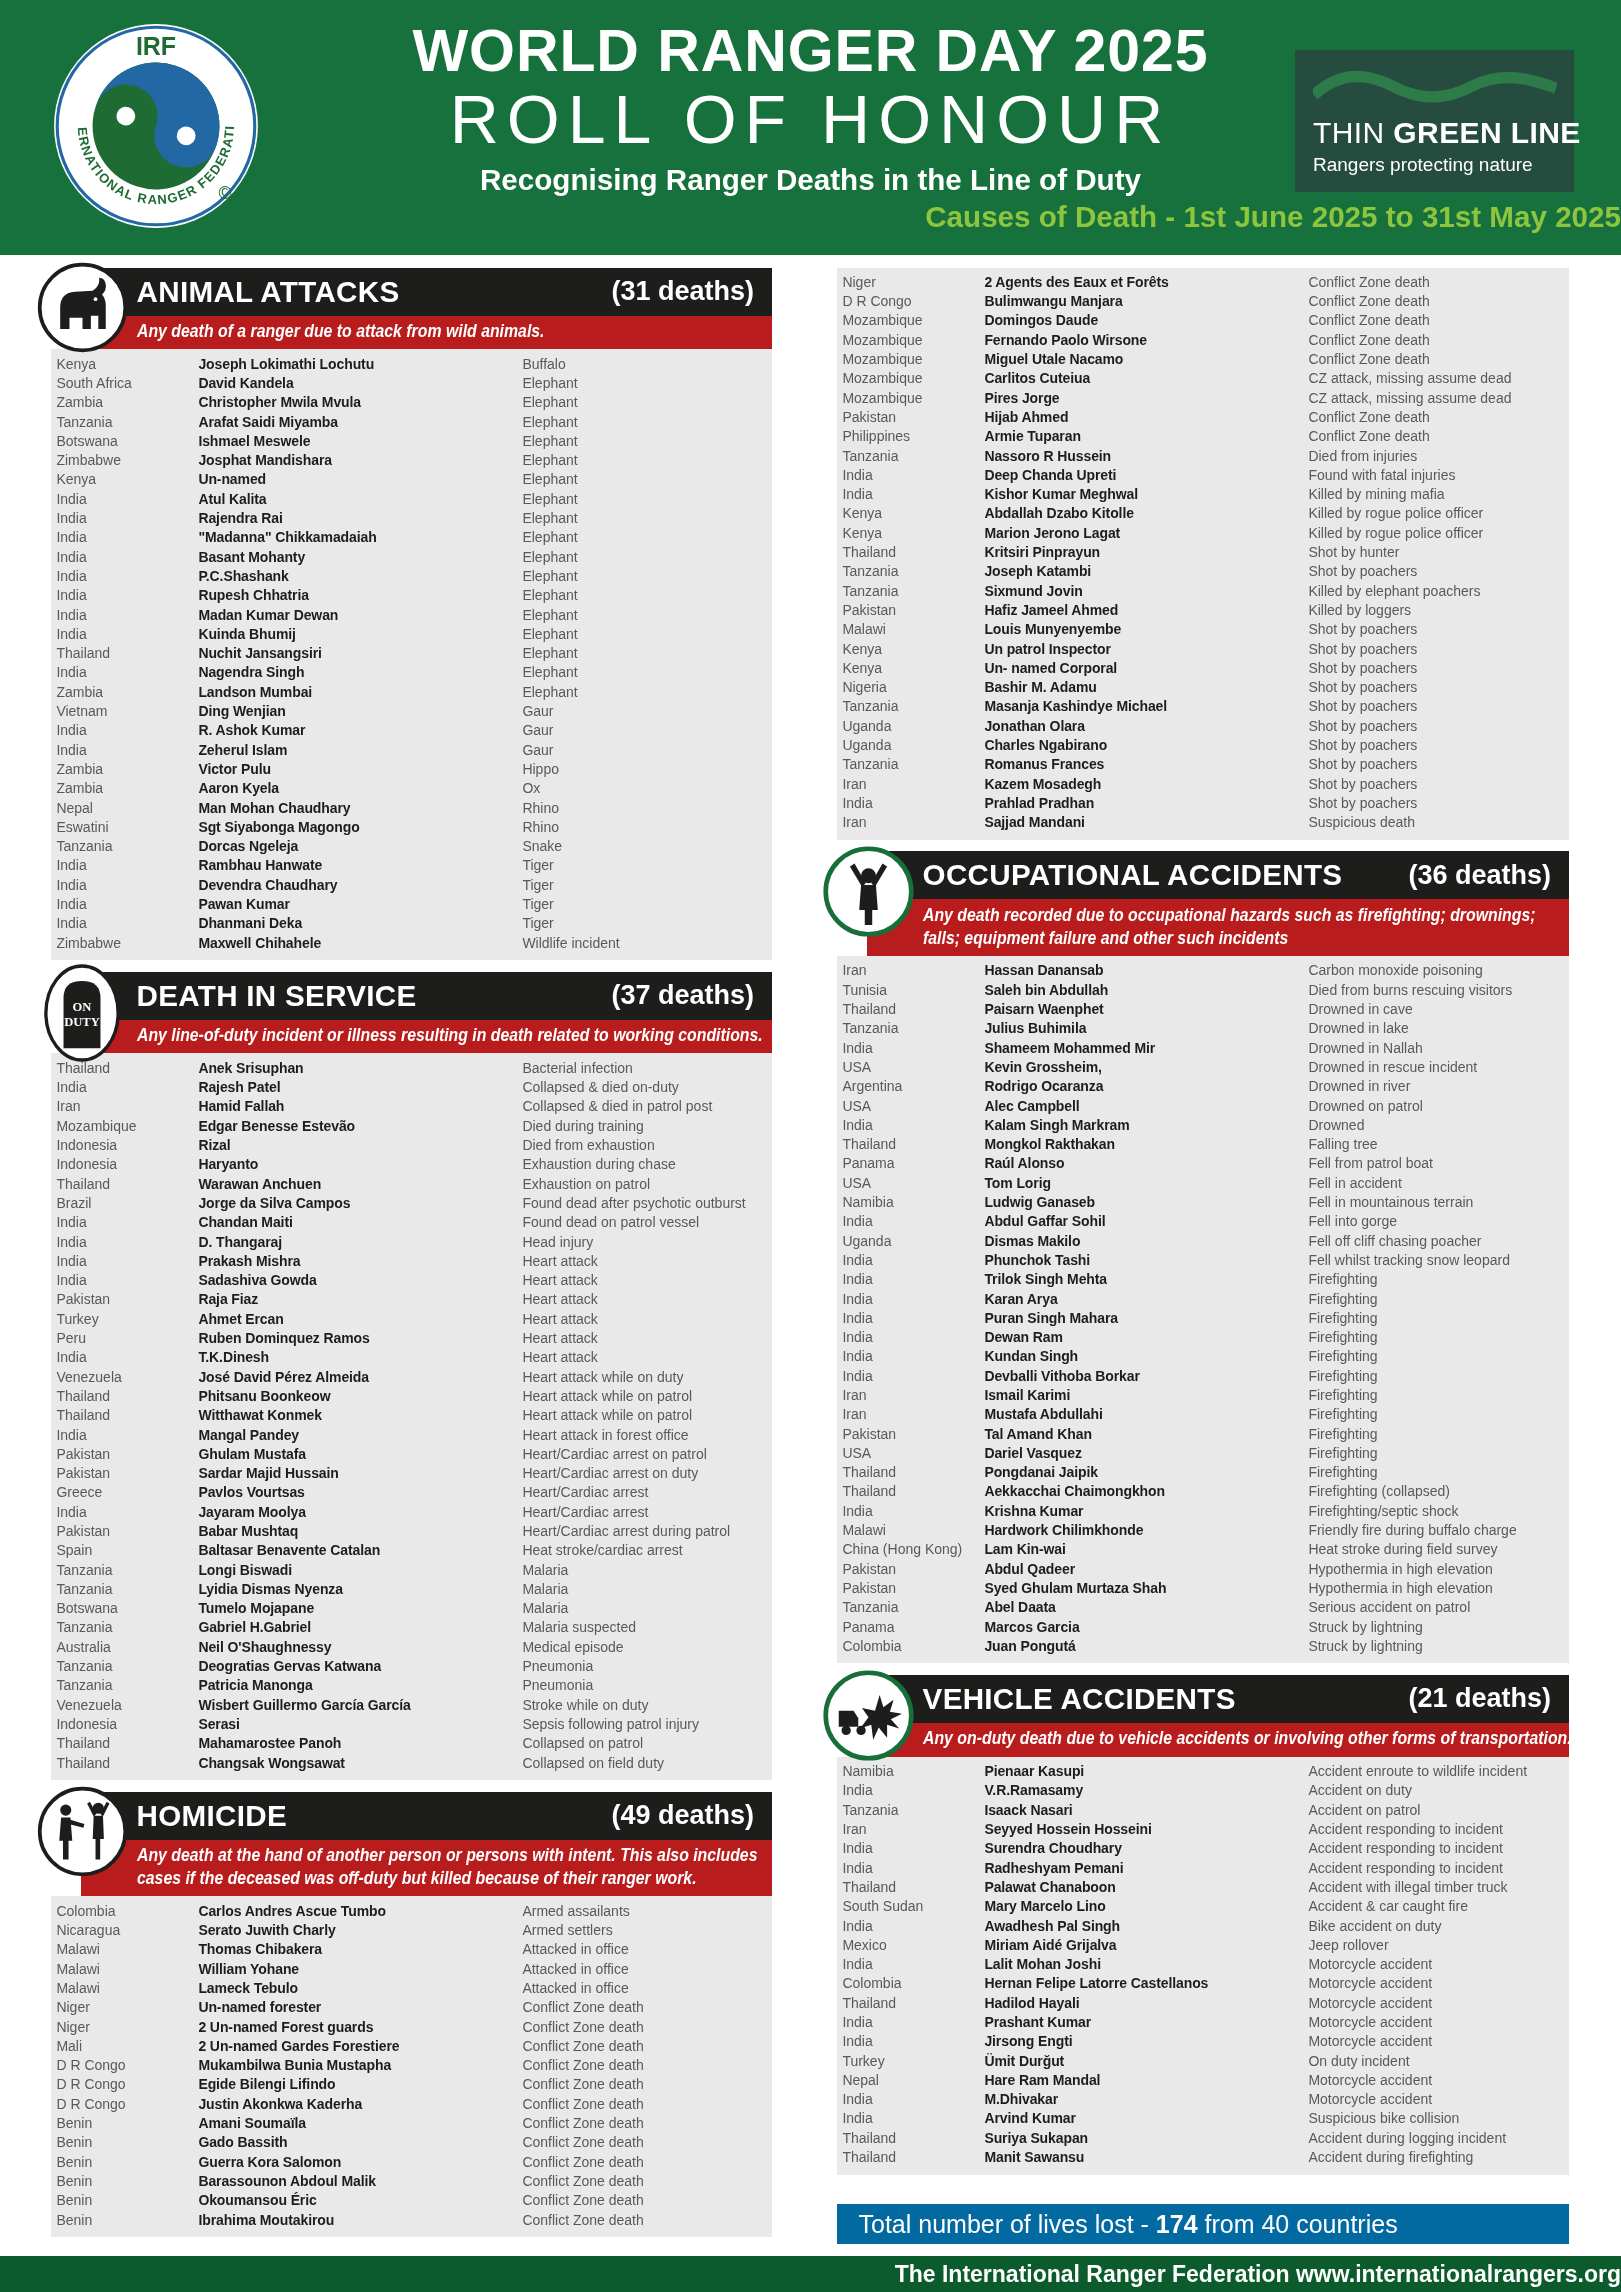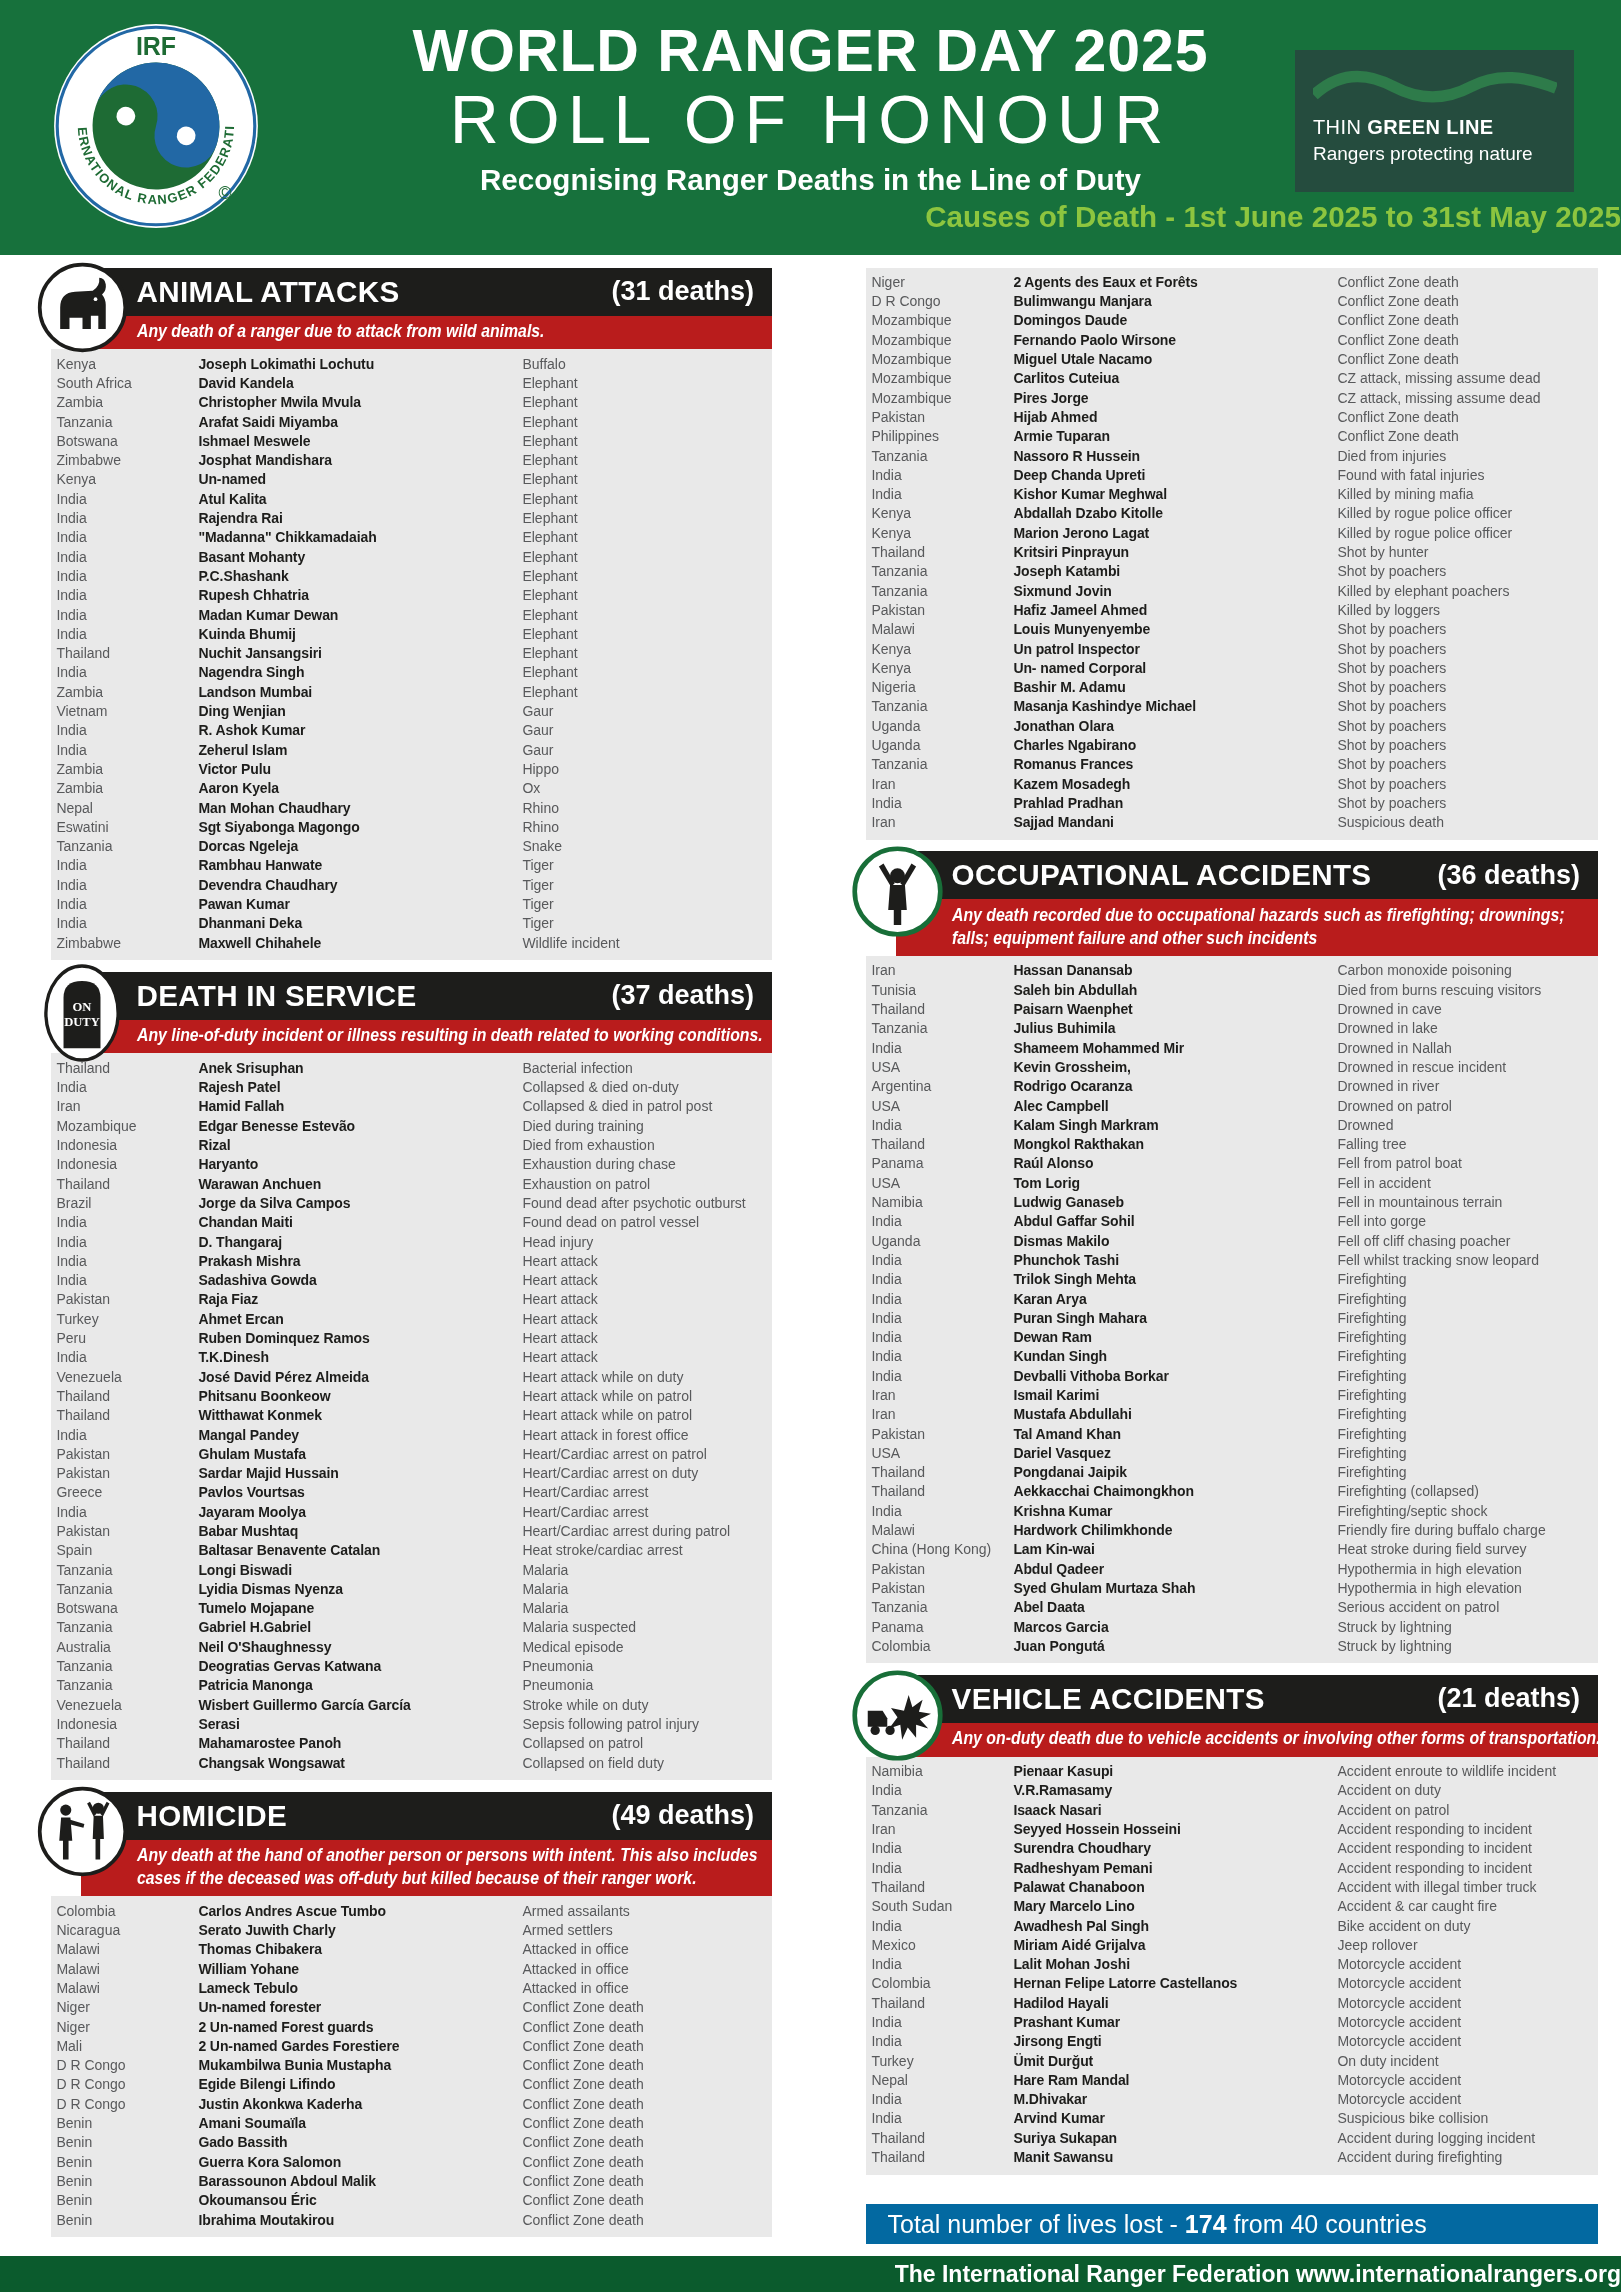--- a/index.html
+++ b/index.html
@@ -9,27 +9,27 @@
   
   .header { height:255px; background:#17713c; position:relative; color:#fff; text-align:center; }
   .irf-logo { position:absolute; left:52px; top:21.5px; width:208px; height:208px; }
   .h-text { padding-top:20px; }
   .h-title1 { font-size:59px; font-weight:bold; letter-spacing:0.9px; line-height:63px; }
   .h-title2 { font-size:68px; font-weight:normal; letter-spacing:8px; line-height:72px; }
   .h-sub { font-size:29.6px; font-weight:bold; line-height:39px; margin-top:5.4px; }
   .h-date { font-size:29.6px; font-weight:bold; color:#8dc53f; line-height:36px;text-align:right; }
   .tgl { position:absolute; right:47px; top:50px; width:279px; height:142px; background:#254c3e; padding:14.3px 18px 0 18px; text-align:left; }
   .tgl svg { display:block; width:244px; height:45px; }
-  .tgl-name { font-size:20px; color:#fff; letter-spacing:0.4px; margin-top:7.2px; white-space:nowrap; }
+  .tgl-name { font-size:30px; color:#fff; letter-spacing:0.4px; margin-top:7.2px; white-space:nowrap; }
   .tgl-name .thin { font-weight:normal; }
   .tgl-name b { font-weight:bold; }
   .tgl-tag { font-size:19px; color:#fff; margin-top:3.6px; }
 
   
-  .content { display:flex; padding:12.5px 43px 0 51px; gap:94px; align-items:flex-start; }
+  .content { display:flex; padding:12.5px 43px 0 51px; gap:65px; align-items:flex-start; }
   .col { display:block; }
   .col-left { width:721px; }
   .col-right { width:732px; }
   section { margin-bottom:11.6px; }
 
   .sec-head { position:relative; margin-left:29.6px; }
   .sec-icon { position:absolute; left:-45px; top:-6.3px; width:93px; height:93px; z-index:2; }
   .sec-icon svg { width:100%; height:100%; display:block; }
   .sec-icon.tall { width:84px; height:102px; left:-41px; top:-9.9px; }
   .bar-black { background:#1d1d1b; color:#fff; height:48px; display:flex; align-items:center; justify-content:space-between; padding:0 18px 0 56px; }

